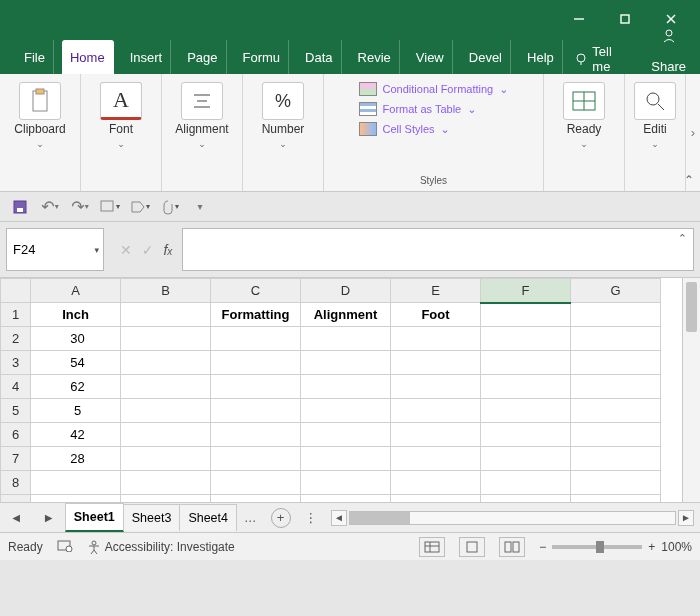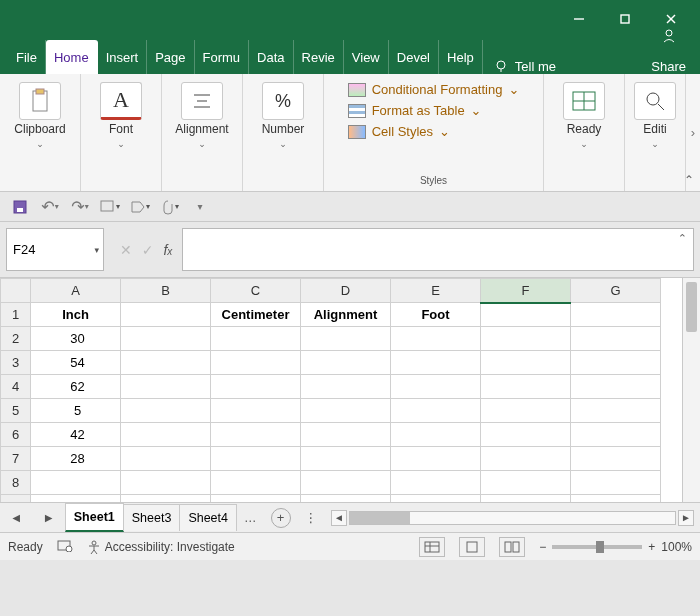--- a/index.html
+++ b/index.html
@@ -5,37 +5,37 @@
 * { box-sizing: border-box; margin: 0; padding: 0; font-family: "Segoe UI", Tahoma, sans-serif; }
 body { width: 700px; height: 616px; background: #e6e6e6; overflow: hidden; }
 
 
 .titlebar { background: #1a6e42; height: 38px; display: flex; justify-content: flex-end; align-items: center; padding: 0 6px; }
 .titlebar .winbtn { width: 46px; height: 38px; display: flex; align-items: center; justify-content: center; color: #fff; }
 .titlebar .winbtn svg { stroke: #fff; fill: none; stroke-width: 1.4; }
 
 
 .menutabs { background: #1a6e42; height: 36px; display: flex; align-items: flex-end; padding-left: 8px; color: #fff; font-size: 13px; }
-.menutabs .mtab { padding: 8px 8px; border-right: 1px solid rgba(255,255,255,0.25); height: 34px; display: flex; align-items: center; }
+.menutabs .mtab { padding: 8px 8px; border-right: 1px solid rgba(255,255,255,0.25); height: 34px; display: flex; align-items: center; margin-left: 8px; }
 .menutabs .mtab.active { background: #fff; color: #4c1d95; border-radius: 3px 3px 0 0; }
 .menutabs .spacer { flex: 1; }
 .menutabs .tellme { display: flex; align-items: center; gap: 6px; padding: 0 10px; }
 .menutabs .share { display: flex; align-items: center; gap: 15px; padding: 0 14px; flex-direction: column; }
 .menutabs svg { stroke: #fff; fill: none; }
 
 
 .ribbon { background: #f5f5f5; height: 118px; display: flex; border-bottom: 1px solid #c9c9c9; position: relative; }
 .rgroup { display: flex; flex-direction: column; align-items: center; justify-content: space-between; border-right: 1px solid #d6d6d6; padding: 8px 6px 3px; }
 .rgroup .top { display: flex; gap: 6px; align-items: flex-start; flex: 1; }
 .rgroup .label { font-size: 10px; color: #555; text-align: center; padding: 2px 0; }
 .bigbtn { display: flex; flex-direction: column; align-items: center; gap: 3px; width: 68px; }
 .bigbtn .icon { width: 42px; height: 38px; border: 1px solid #c9c9c9; background: #fff; border-radius: 3px; display: flex; align-items: center; justify-content: center; }
 .bigbtn .txt { font-size: 12px; color: #333; text-align: center; line-height: 1.1; }
 .bigbtn .chev { font-size: 9px; color: #666; }
-.styles-list { display: flex; flex-direction: column; gap: 4px; padding: 0 6px; font-size: 13px; color: #a16207; }
+.styles-list { display: flex; flex-direction: column; gap: 4px; padding: 0 6px; font-size: 11px; color: #8b5cf6; }
 .styles-list .row { display: flex; align-items: center; gap: 6px; }
 .styles-list .row .sicon { width: 18px; height: 14px; border: 1px solid #888; }
 .ribbon .collapse { position: absolute; right: 6px; bottom: 4px; font-size: 12px; color: #666; }
 
 
 .qat { height: 30px; background: #e8e8e8; display: flex; align-items: center; gap: 10px; padding: 0 10px; border-bottom: 1px solid #c9c9c9; }
 .qat .qbtn { width: 20px; height: 20px; display: flex; align-items: center; justify-content: center; color: #555; }
 
 
 .fbar { height: 56px; background: #e8e8e8; display: flex; align-items: stretch; border-bottom: 1px solid #c9c9c9; }
@@ -293,21 +293,21 @@
         <th class="colh">C</th>
         <th class="colh">D</th>
         <th class="colh">E</th>
         <th class="colh sel">F</th>
         <th class="colh">G</th>
       </tr>
       <tr>
             <th class="rowh">1</th>
             <td class="bold">Inch</td>
             <td></td>
-            <td class="bold">Centimeter</td>
+            <td class="bold">Formatting</td>
             <td class="bold">Alignment</td>
             <td class="bold">Foot</td>
             <td></td>
             <td></td>
           </tr>
       <tr>
             <th class="rowh">2</th>
             <td class="num">30</td>
             <td></td>
             <td></td>

